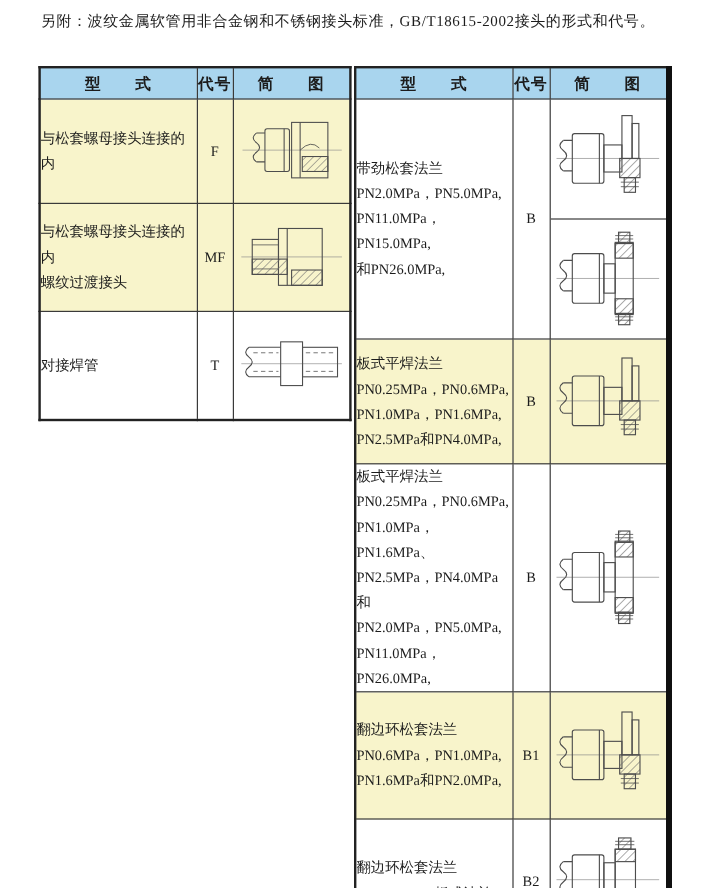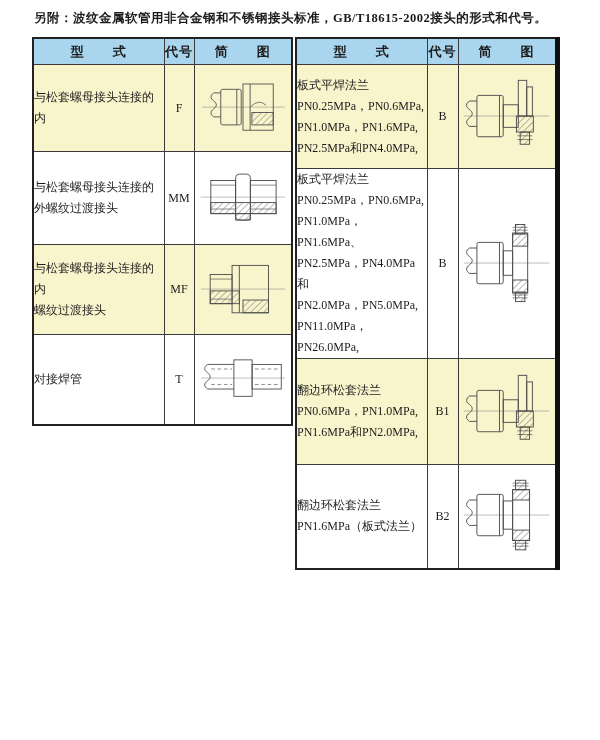--- a/index.html
+++ b/index.html
@@ -2,22 +2,22 @@
 <html><head>
 <meta charset="utf-8">
 <style>
   html,body{margin:0;padding:0;}
   body{
     width:600px;height:740px;background:#ffffff;overflow:hidden;
     font-family:"Liberation Serif","DejaVu Serif",serif;
     color:#1c1c1c;
   }
   .page-title{
-    margin:10px 0 10px 34px;
-    font-size:12.5px;font-weight:bold;letter-spacing:.5px;
+    margin:10px 0 28px 34px;
+    font-size:12.5px;font-weight:normal;letter-spacing:.5px;
     white-space:nowrap;
   }
   .tables{display:flex;gap:2px;margin-left:32px;align-items:flex-start;}
   table.fit{
     border-collapse:collapse;table-layout:fixed;
     border:2px solid #222;
   }
   table.fit.right-t{border-right:5px solid #101010;}
   table.fit th,table.fit td{
     border:1px solid #3a3a3a;
@@ -188,30 +188,20 @@
     </tr>
     <tr class="hl" style="height:87px">
       <td class="type-cell">与松套螺母接头连接的内</td>
       <td class="code-cell">F</td>
       <td class="diag-cell">
         <svg class="diag" width="92" height="80" viewBox="0 0 100 90">
               <use href="#sym-fit-f"></use>
             </svg>
       </td>
     </tr>
-    <tr style="height:93px">
-      <td class="type-cell">与松套螺母接头连接的
-外螺纹过渡接头</td>
-      <td class="code-cell">MM</td>
-      <td class="diag-cell">
-        <svg class="diag" width="92" height="84" viewBox="0 0 100 90">
-              <use href="#sym-fit-mm"></use>
-            </svg>
-      </td>
-    </tr>
     <tr class="hl" style="height:90px">
       <td class="type-cell">与松套螺母接头连接的内
 螺纹过渡接头</td>
       <td class="code-cell">MF</td>
       <td class="diag-cell">
         <svg class="diag" width="92" height="82" viewBox="0 0 100 90">
               <use href="#sym-fit-mf"></use>
             </svg>
       </td>
     </tr>
@@ -232,20 +222,39 @@
         <col style="width:131px">
         <col style="width:31px">
         <col style="width:99px">
       </colgroup>
     <tbody>
         <tr>
       <th>型　　式</th>
       <th>代号</th>
       <th>简　　图</th>
     </tr>
+    <tr style="height:200px">
+      <td class="type-cell">带劲松套法兰
+PN2.0MPa，PN5.0MPa,
+PN11.0MPa，PN15.0MPa,
+和PN26.0MPa,</td>
+      <td class="code-cell">B</td>
+      <td class="diag-cell">
+        <div class="sub-diag" style="height:99px">
+          <svg class="diag" width="94" height="88" viewBox="0 0 100 90">
+                <use href="#sym-flange-a"></use>
+              </svg>
+        </div>
+        <div class="sub-diag" style="height:99px">
+          <svg class="diag" width="94" height="90" viewBox="0 0 100 90">
+                <use href="#sym-flange-b"></use>
+              </svg>
+        </div>
+      </td>
+    </tr>
     <tr class="hl" style="height:104px">
       <td class="type-cell">板式平焊法兰
 PN0.25MPa，PN0.6MPa,
 PN1.0MPa，PN1.6MPa,
 PN2.5MPa和PN4.0MPa,</td>
       <td class="code-cell">B</td>
       <td class="diag-cell">
         <svg class="diag" width="94" height="94" viewBox="0 0 100 90">
               <use href="#sym-flange-a"></use>
             </svg>

